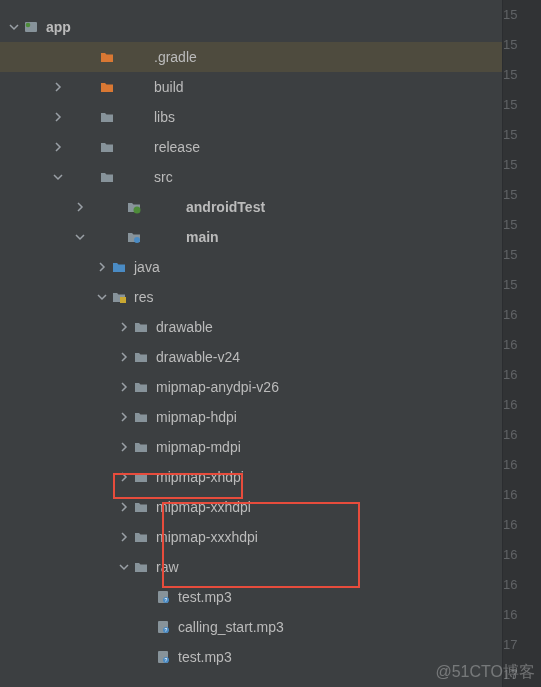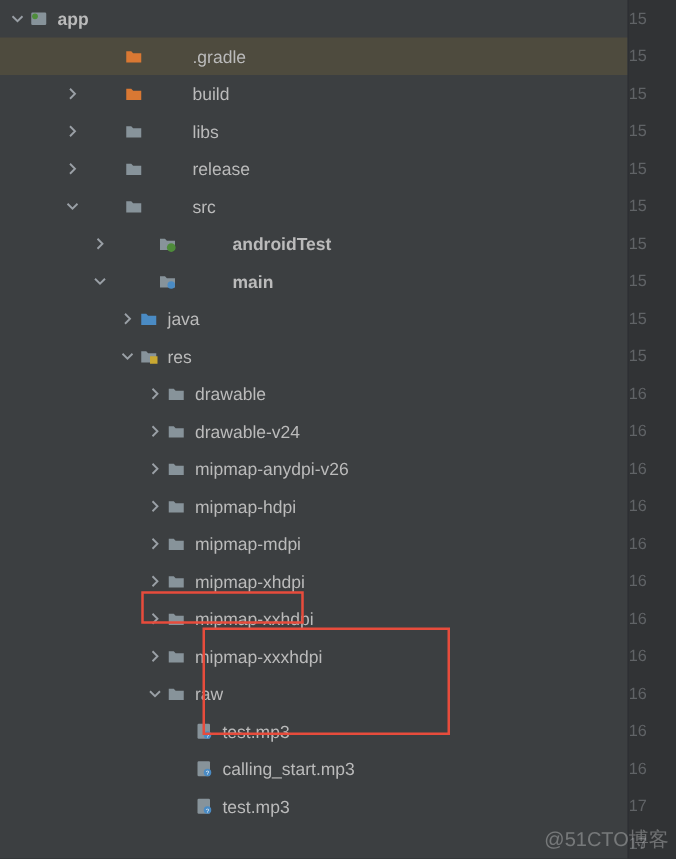--- a/index.html
+++ b/index.html
@@ -15,21 +15,21 @@
       width: 541px;
       height: 687px;
       display: flex;
       overflow: hidden;
       position: relative;
     }
     .tree-panel {
       flex: 1;
       background: #3c3f41;
       overflow-y: auto;
-      padding-top: 0px;
+      padding-top: 12px;
       border-right: 1px solid #2b2d30;
     }
     .gutter {
       width: 38px;
       background: #313335;
       color: #606366;
       font-size: 13px;
       text-align: left;
       padding-right: 8px;
       padding-top: 0px;

